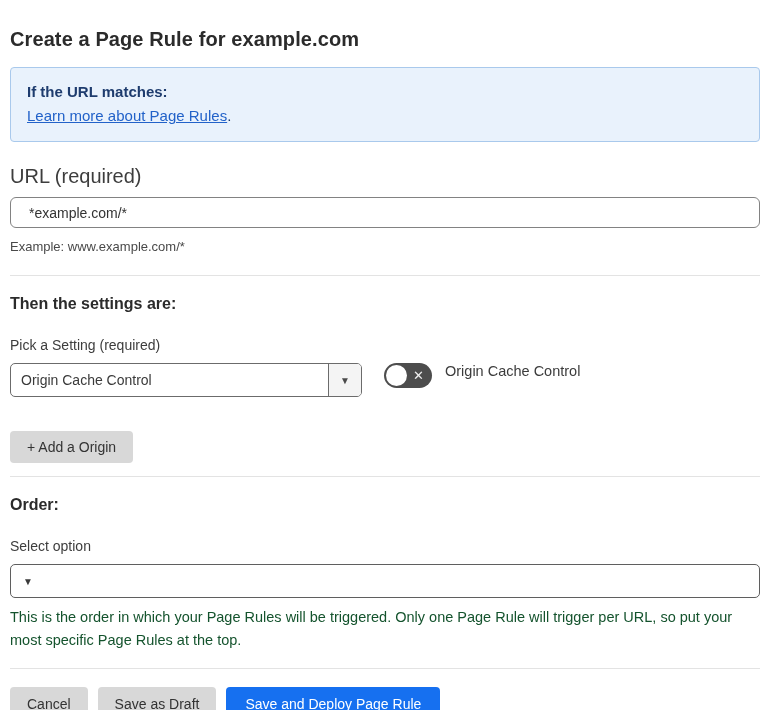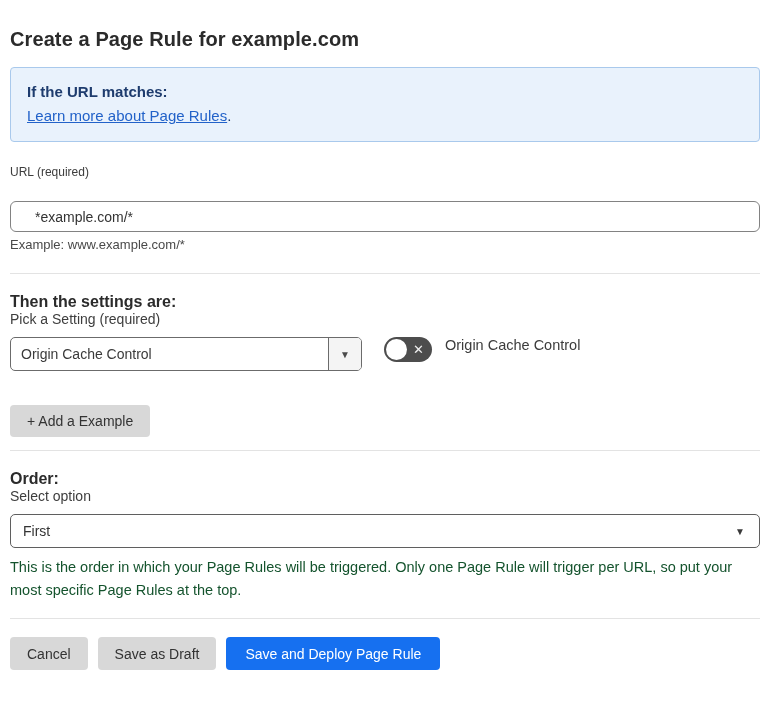--- a/index.html
+++ b/index.html
@@ -31,58 +31,58 @@
   .info-box .info-heading {
     font-weight: bold;
     font-size: 15px;
   }
   .info-box a.info-link {
     color: #2262c9;
     text-decoration: underline;
     cursor: pointer;
   }
   .field-label {
-    font-size: 12px;
+    font-size: 20px;
     color: #3d3d3d;
     margin-top: 23px;
     margin-bottom: 9px;
   }
   .url-input {
     width: 100%;
     height: 31px;
     border: 1px solid #828282;
     border-radius: 6px;
-    padding: 0 24px;
+    padding: 0 18px;
     font-size: 14px;
     font-family: "Liberation Sans", "DejaVu Sans", sans-serif;
     color: #333333;
     outline: none;
     background: #ffffff;
-    margin-top: 13px;
   }
   .helper-text {
     font-size: 13px;
     color: #494949;
-    margin-top: 5px;
+    margin-top: 11px;
   }
   .divider {
     border: none;
     border-top: 1px solid #e3e3e3;
     margin: 0;
   }
   .divider-1 { margin-top: 21px; }
   .section-heading {
     font-size: 16px;
     font-weight: bold;
     color: #2b2b2b;
     margin-top: 19px;
   }
   .picker-label {
     font-size: 14px;
     color: #3d3d3d;
+    margin-top: 24px;
     margin-bottom: 10px;
   }
   .setting-row {
     display: flex;
   }
   .setting-select {
     width: 352px;
     height: 34px;
     border: 1px solid #6b6b6b;
     border-radius: 5px;
@@ -236,30 +236,29 @@
       <span>▼</span>
     </div>
   </div>
   <div class="toggle">
     <span class="knob"></span>
     <span class="toggle-x">✕</span>
   </div>
   <div class="toggle-label">Origin Cache Control</div>
 </div>
 
-<button class="add-setting-btn">+ Add a Example</button>
+<button class="add-setting-btn">+ Add a Origin</button>
 
 <hr class="divider divider-2">
 
 <h2 class="section-heading">Order:</h2>
 
 <div class="picker-label">Select option</div>
 
 <div class="order-select">
-  <div class="select-value">First</div>
   <span class="order-arrow">▼</span>
 </div>
 
 <div class="order-help">This is the order in which your Page Rules will be triggered. Only one Page Rule will trigger per URL, so put your most specific Page Rules at the top.</div>
 
 <hr class="divider divider-3">
 
 <div class="footer-row">
   <button class="btn btn-gray">Cancel</button>
   <button class="btn btn-gray">Save as Draft</button>

